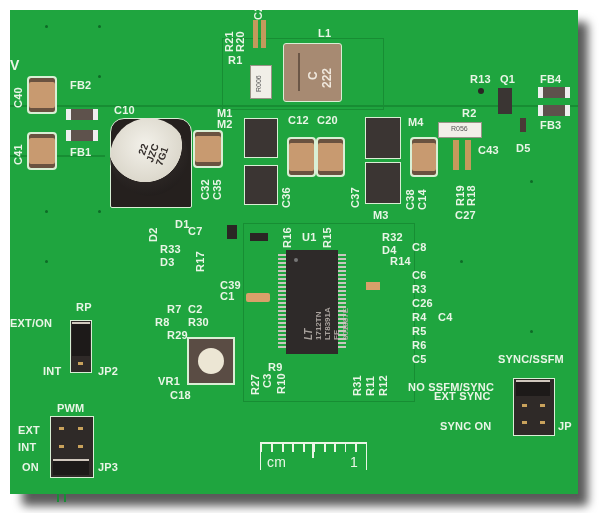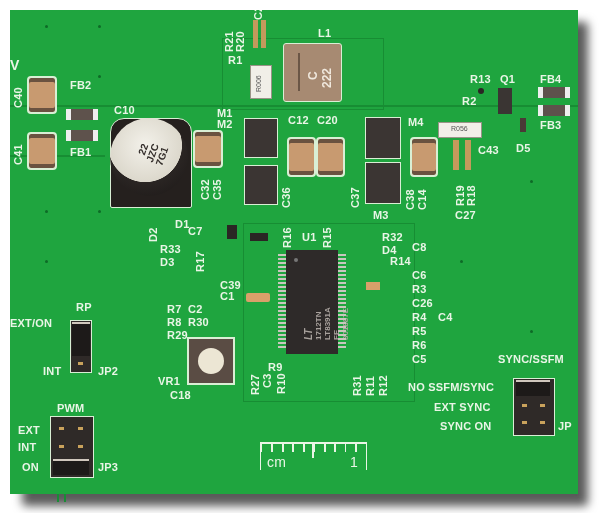--- a/index.html
+++ b/index.html
@@ -99,21 +99,21 @@
 
   <div class="chip" style="left:355px;top:107px;width:34px;height:40px"></div>
   <div class="chip" style="left:355px;top:152px;width:34px;height:40px"></div>
   <div class="silk rot" style="left:340px;top:198px">C37</div>
   <div class="silk" style="left:363px;top:200px">M3</div>
   <div class="silk" style="left:398px;top:107px">M4</div>
   <div class="cap" style="left:400px;top:127px;width:24px;height:36px"></div>
   <div class="silk rot" style="left:395px;top:200px">C38</div>
   <div class="silk rot" style="left:407px;top:200px">C14</div>
 
-  <div class="silk" style="left:452px;top:86px">R2</div>
+  <div class="silk" style="left:452px;top:98px">R2</div>
   <div class="res" style="left:428px;top:112px;width:42px;height:14px">
     <div style="position:absolute;left:12px;top:2px;font-size:7px;color:#555">R056</div>
   </div>
   <div class="pad" style="left:443px;top:130px;width:6px;height:30px"></div>
   <div class="pad" style="left:455px;top:130px;width:6px;height:30px"></div>
   <div class="silk" style="left:468px;top:135px">C43</div>
   <div class="silk rot" style="left:445px;top:196px">R19</div>
   <div class="silk rot" style="left:456px;top:196px">R18</div>
   <div class="silk" style="left:445px;top:200px">C27</div>
 
@@ -134,21 +134,21 @@
   <div class="silk" style="left:150px;top:234px">R33</div>
   <div class="silk" style="left:150px;top:247px">D3</div>
   <div class="silk rot" style="left:185px;top:262px">R17</div>
   <div class="dark" style="left:217px;top:215px;width:10px;height:14px"></div>
   <div class="dark" style="left:240px;top:223px;width:18px;height:8px"></div>
   <div class="silk" style="left:210px;top:270px">C39</div>
   <div class="silk" style="left:210px;top:281px">C1</div>
   <div class="pad" style="left:236px;top:283px;width:24px;height:9px;background:#d9a06a;border-radius:2px"></div>
   <div class="silk" style="left:157px;top:294px">R7</div>
   <div class="silk" style="left:178px;top:294px">C2</div>
-  <div class="silk" style="left:157px;top:307px">R8</div>
+  <div class="silk" style="left:145px;top:307px">R8</div>
   <div class="silk" style="left:178px;top:307px">R30</div>
   <div class="silk" style="left:157px;top:320px">R29</div>
 
   <div class="silk" style="left:292px;top:222px">U1</div>
   <div class="silk rot" style="left:272px;top:238px">R16</div>
   <div class="silk rot" style="left:312px;top:238px">R15</div>
   <div class="chip" style="left:276px;top:240px;width:52px;height:104px;background:#2e2a29;border:none">
     <div style="position:absolute;left:8px;top:8px;width:4px;height:4px;border-radius:50%;background:#777"></div>
     <div style="position:absolute;left:18px;top:90px;width:90px;transform:rotate(-90deg);transform-origin:left top;color:#a9a29d;font-size:8px;line-height:9px;font-weight:bold">
       <span style="font-style:italic;font-size:10px">LT</span>
@@ -206,21 +206,21 @@
     <div class="jpin" style="left:8px;top:10px"></div>
     <div class="jpin" style="left:27px;top:10px"></div>
     <div class="jpin" style="left:8px;top:28px"></div>
     <div class="jpin" style="left:27px;top:28px"></div>
     <div class="shunt" style="left:2px;top:42px;width:36px;height:14px"></div>
   </div>
   <div class="silk" style="left:88px;top:452px">JP3</div>
 
   <div class="silk" style="left:488px;top:344px">SYNC/SSFM</div>
   <div class="silk" style="left:398px;top:372px">NO SSFM/SYNC</div>
-  <div class="silk" style="left:424px;top:392px">EXT SYNC</div>
+  <div class="silk" style="left:424px;top:381px">EXT SYNC</div>
   <div class="silk" style="left:430px;top:411px">SYNC ON</div>
   <div class="jumper" style="left:503px;top:368px;width:40px;height:56px">
     <div class="shunt" style="left:2px;top:1px;width:34px;height:14px"></div>
     <div class="jpin" style="left:8px;top:25px"></div>
     <div class="jpin" style="left:26px;top:25px"></div>
     <div class="jpin" style="left:8px;top:42px"></div>
     <div class="jpin" style="left:26px;top:42px"></div>
   </div>
   <div class="silk" style="left:548px;top:411px">JP</div>
 

